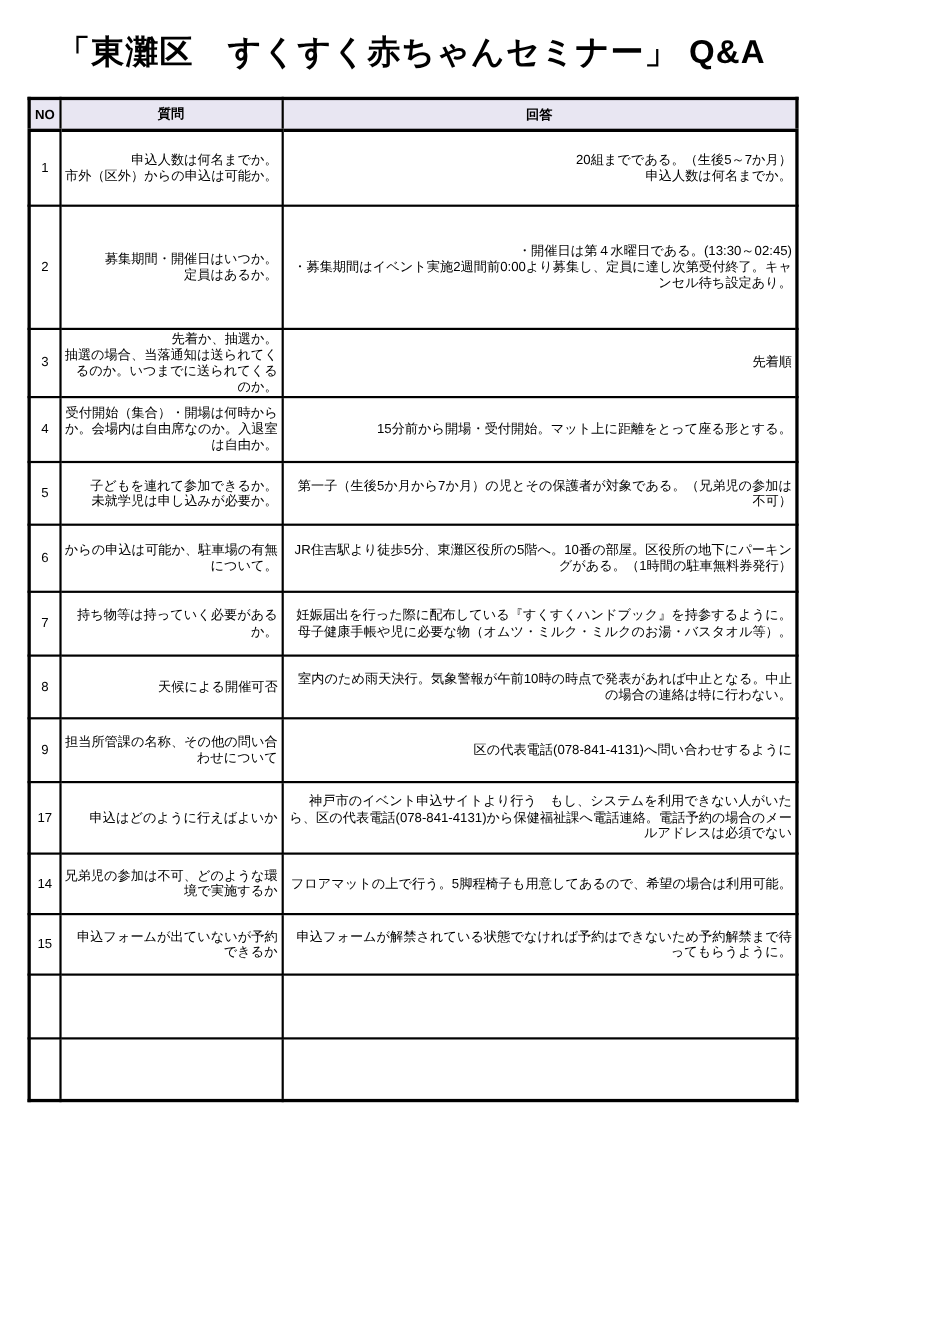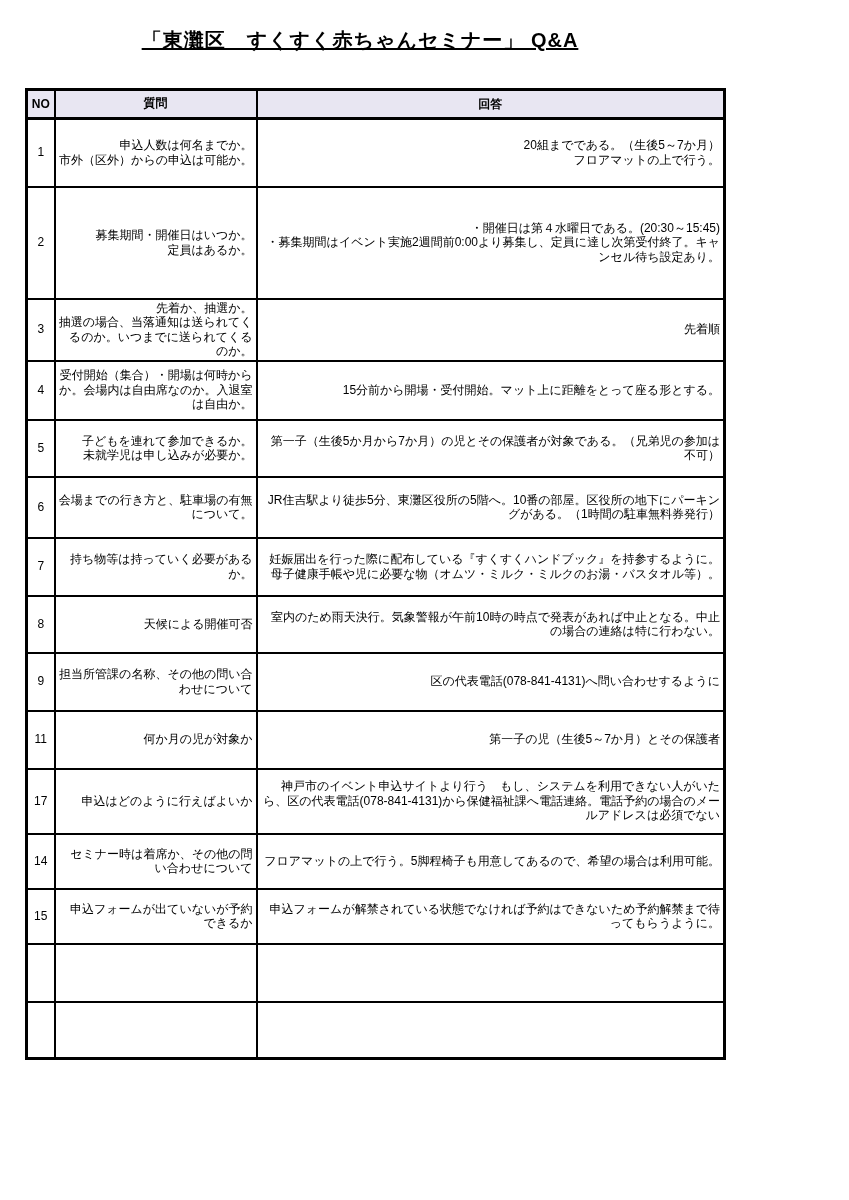--- a/index.html
+++ b/index.html
@@ -12,28 +12,27 @@
   .page {
     position: relative;
     width: 849px;
     height: 1200px;
     background: #ffffff;
     overflow: hidden;
   }
   .doc-title {
     position: absolute;
     top: 27px;
-    left: 11px;
+    left: 25px;
     width: 698px;
     text-align: center;
-    font-size: 20px;
+    font-size: 30px;
     font-weight: bold;
     letter-spacing: 1px;
     white-space: nowrap;
-    text-decoration: underline;
   }
   table.qa {
     position: absolute;
     top: 88px;
     left: 25px;
     width: 698px;
     border-collapse: collapse;
     table-layout: fixed;
     border: 3px solid #000;
     padding-left: 47px;
@@ -81,27 +80,27 @@
         <th style="background: rgb(232, 230, 242); font-family: Liberation Mono, monospace;">質問</th>
         <th style="background: rgb(232, 230, 242); margin-left: 27px;">回答</th>
       </tr>
     </thead>
     <tbody>
       <tr style="height:68px;">
         <td class="no-cell">1</td>
         <td class="q-cell">申込人数は何名までか。
 市外（区外）からの申込は可能か。</td>
         <td class="a-cell">20組までである。（生後5～7か月）
-フロアマットの上で行う。</td>
+申込人数は何名までか。</td>
       </tr>
       <tr style="height:112px;">
         <td class="no-cell">2</td>
         <td class="q-cell">募集期間・開催日はいつか。
 定員はあるか。</td>
-        <td class="a-cell">・開催日は第４水曜日である。(20:30～15:45)
+        <td class="a-cell">・開催日は第４水曜日である。(13:30～02:45)
 ・募集期間はイベント実施2週間前0:00より募集し、定員に達し次第受付終了。キャンセル待ち設定あり。</td>
       </tr>
       <tr style="height:57px;">
         <td class="no-cell">3</td>
         <td class="q-cell">先着か、抽選か。
 抽選の場合、当落通知は送られてくるのか。いつまでに送られてくるのか。</td>
         <td class="a-cell">先着順</td>
       </tr>
       <tr style="height:59px;">
         <td class="no-cell">4</td>
@@ -109,51 +108,46 @@
         <td class="a-cell">15分前から開場・受付開始。マット上に距離をとって座る形とする。</td>
       </tr>
       <tr style="height:57px;">
         <td class="no-cell">5</td>
         <td class="q-cell">子どもを連れて参加できるか。
 未就学児は申し込みが必要か。</td>
         <td class="a-cell">第一子（生後5か月から7か月）の児とその保護者が対象である。（兄弟児の参加は不可）</td>
       </tr>
       <tr style="height:61px;">
         <td class="no-cell">6</td>
-        <td class="q-cell">会場までの行き方と、駐車場の有無について。</td>
+        <td class="q-cell">からの申込は可能か、駐車場の有無について。</td>
         <td class="a-cell">JR住吉駅より徒歩5分、東灘区役所の5階へ。10番の部屋。区役所の地下にパーキングがある。（1時間の駐車無料券発行）</td>
       </tr>
       <tr style="height:58px;">
         <td class="no-cell">7</td>
         <td class="q-cell">持ち物等は持っていく必要があるか。</td>
         <td class="a-cell">妊娠届出を行った際に配布している『すくすくハンドブック』を持参するように。母子健康手帳や児に必要な物（オムツ・ミルク・ミルクのお湯・バスタオル等）。</td>
       </tr>
       <tr style="height:57px;">
         <td class="no-cell">8</td>
         <td class="q-cell">天候による開催可否</td>
         <td class="a-cell">室内のため雨天決行。気象警報が午前10時の時点で発表があれば中止となる。中止の場合の連絡は特に行わない。</td>
       </tr>
       <tr style="height:58px;">
         <td class="no-cell">9</td>
         <td class="q-cell">担当所管課の名称、その他の問い合わせについて</td>
         <td class="a-cell">区の代表電話(078-841-4131)へ問い合わせするように</td>
       </tr>
-      <tr style="height:58px;">
-        <td class="no-cell">11</td>
-        <td class="q-cell">何か月の児が対象か</td>
-        <td class="a-cell">第一子の児（生後5～7か月）とその保護者</td>
-      </tr>
       <tr style="height:65px;">
         <td class="no-cell">17</td>
         <td class="q-cell">申込はどのように行えばよいか</td>
         <td class="a-cell">神戸市のイベント申込サイトより行う　もし、システムを利用できない人がいたら、区の代表電話(078-841-4131)から保健福祉課へ電話連絡。電話予約の場合のメールアドレスは必須でない</td>
       </tr>
       <tr style="height:55px;margin-left:20px;">
         <td class="no-cell">14</td>
-        <td class="q-cell">セミナー時は着席か、その他の問い合わせについて</td>
+        <td class="q-cell">兄弟児の参加は不可、どのような環境で実施するか</td>
         <td class="a-cell">フロアマットの上で行う。5脚程椅子も用意してあるので、希望の場合は利用可能。</td>
       </tr>
       <tr style="height:55px;margin-left:30px;">
         <td class="no-cell">15</td>
         <td class="q-cell">申込フォームが出ていないが予約できるか</td>
         <td class="a-cell">申込フォームが解禁されている状態でなければ予約はできないため予約解禁まで待ってもらうように。</td>
       </tr>
       <tr style="height:58px;">
         <td class="no-cell"></td>
         <td class="q-cell"></td>

